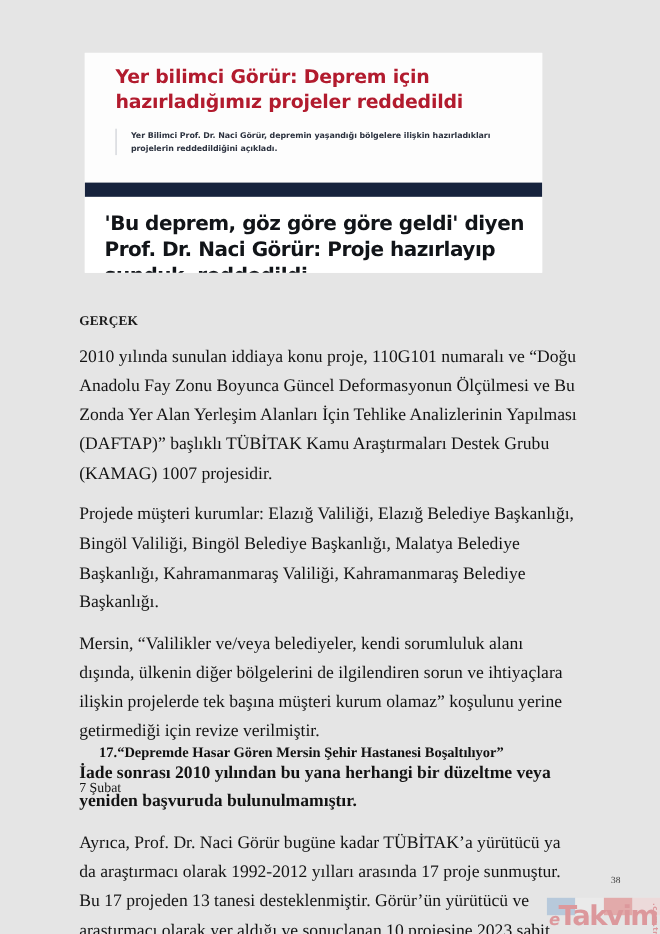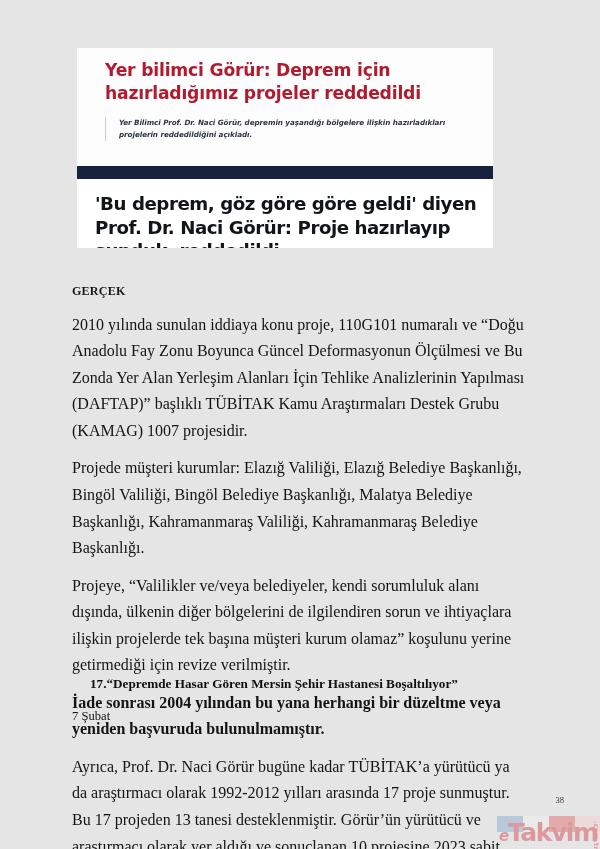--- a/index.html
+++ b/index.html
@@ -44,21 +44,20 @@
     line-height: 1.32;
     color: #b21b2e;
     letter-spacing: -0.2px;
     margin: 0 0 0 0;
   }
 
   .news-sub-wrap {
     margin-top: 13px;
     padding-left: 13px;
     border-left: 1.5px solid #c9ccd2;
-    font-style: italic;
   }
 
   .news-sub {
     font-family: "DejaVu Sans", "Liberation Sans", sans-serif;
     font-weight: bold;
     font-size: 7.2px;
     line-height: 1.62;
     color: #2d3340;
     margin: 0;
     letter-spacing: -0.05px;
@@ -231,22 +230,22 @@
   </div>
 
 </div>
 
 <div class="doc-body">
 
   <p class="section-label">GERÇEK</p>
 
   <p class="para">2010 yılında sunulan iddiaya konu proje, 110G101 numaralı ve “Doğu Anadolu Fay Zonu Boyunca Güncel Deformasyonun Ölçülmesi ve Bu Zonda Yer Alan Yerleşim Alanları İçin Tehlike Analizlerinin Yapılması (DAFTAP)” başlıklı TÜBİTAK Kamu Araştırmaları Destek Grubu (KAMAG) 1007 projesidir.</p>
   <p class="para">Projede müşteri kurumlar: Elazığ Valiliği, Elazığ Belediye Başkanlığı, Bingöl Valiliği, Bingöl Belediye Başkanlığı, Malatya Belediye Başkanlığı, Kahramanmaraş Valiliği, Kahramanmaraş Belediye Başkanlığı.</p>
-  <p class="para">Projeye, “Valilikler ve/veya belediyeler, kendi sorumluluk alanı dışında, ülkenin diğer bölgelerini de ilgilendiren sorun ve ihtiyaçlara ilişkin projelerde tek başına müşteri kurum olamaz” koşulunu yerine getirmediği için revize verilmiştir.</p>
-  <p class="para bold">İade sonrası 2004 yılından bu yana herhangi bir düzeltme veya yeniden başvuruda bulunulmamıştır.</p>
+  <p class="para">Mersin, “Valilikler ve/veya belediyeler, kendi sorumluluk alanı dışında, ülkenin diğer bölgelerini de ilgilendiren sorun ve ihtiyaçlara ilişkin projelerde tek başına müşteri kurum olamaz” koşulunu yerine getirmediği için revize verilmiştir.</p>
+  <p class="para bold">İade sonrası 2010 yılından bu yana herhangi bir düzeltme veya yeniden başvuruda bulunulmamıştır.</p>
   <p class="para">Ayrıca, Prof. Dr. Naci Görür bugüne kadar TÜBİTAK’a yürütücü ya da araştırmacı olarak 1992-2012 yılları arasında 17 proje sunmuştur. Bu 17 projeden 13 tanesi desteklenmiştir. Görür’ün yürütücü ve araştırmacı olarak yer aldığı ve sonuçlanan 10 projesine 2023 sabit fiyatlarıyla yaklaşık 11 milyon TL ödenek aktarılmıştır.</p>
 
 </div>
 
 <div class="heading-block">
   <p class="sub-heading">17.“Depremde Hasar Gören Mersin Şehir Hastanesi Boşaltılıyor”</p>
   <p class="date-line">7 Şubat</p>
 </div>
 
 <div class="page-number">38</div>

